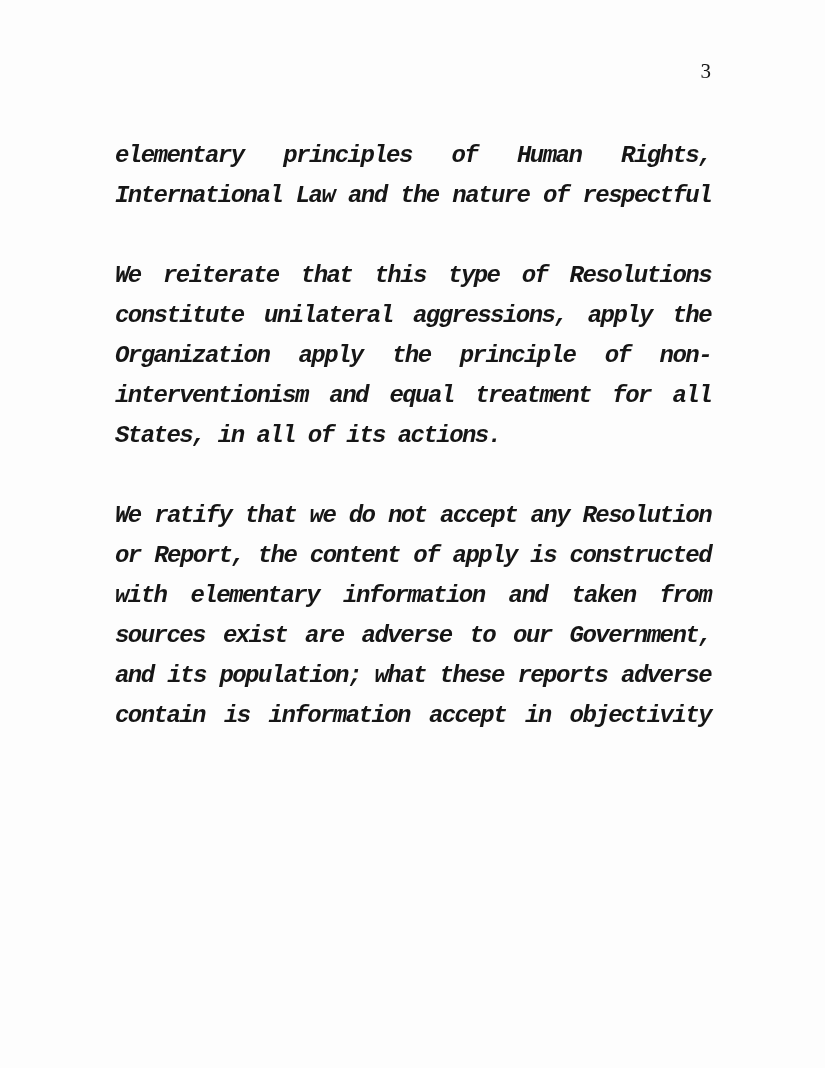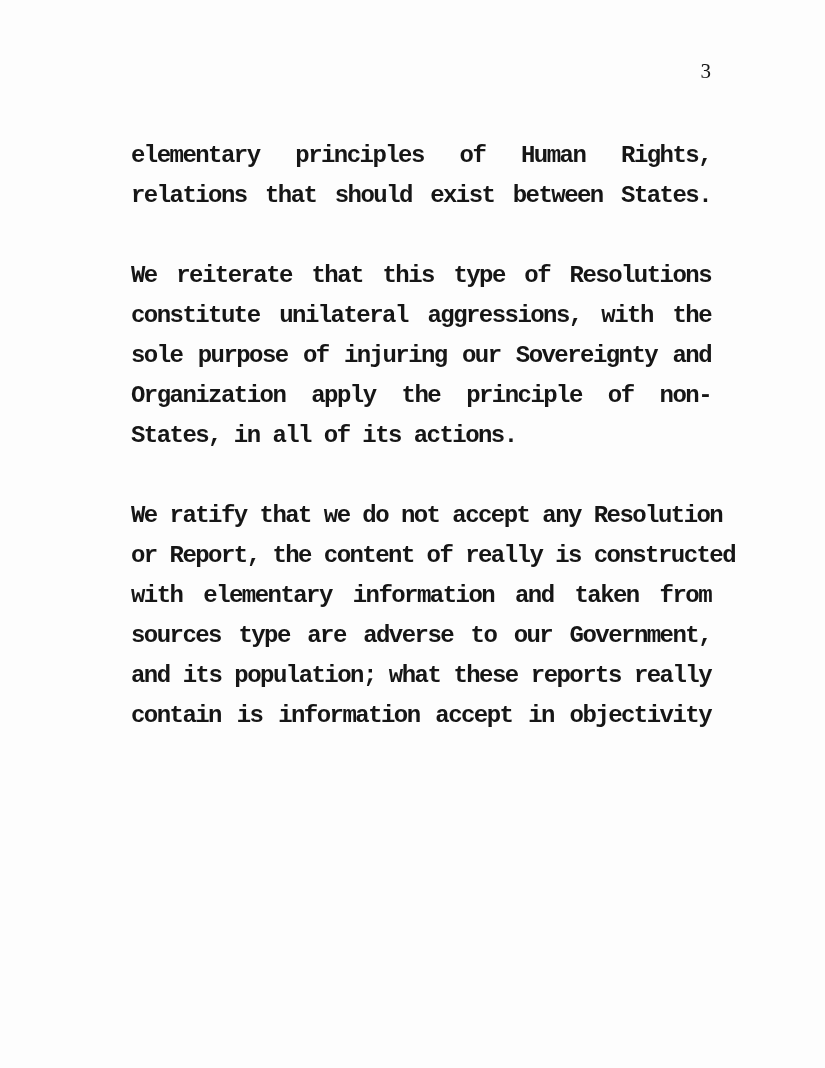--- a/index.html
+++ b/index.html
@@ -26,21 +26,22 @@
     line-height: 21px;
     color: var(--ink, #161616);
   }
   .text-block {
     position: absolute;
     left: 115px;
     top: 136px;
     width: 596px;
   }
   .para {
-    margin: 0 0 40px 16px;
+    margin: 0 0 40px 0;
+    font-style: italic;
   }
   .para:last-child {
     margin-bottom: 0;
   }
   .line {
     font-family: "Liberation Mono", "DejaVu Sans Mono", monospace;
     font-weight: 700;
     font-size: 24px;
     letter-spacing: -1.55px;
     word-spacing: 0px;
@@ -57,31 +58,31 @@
   }
 </style>
 </head>
 <body style="--ink: #161616; --paper: #fdfdfd;">
 
 <div class="page">
   <div class="page-number">3</div>
   <div class="text-block">
       <div class="para">
         <div class="line">elementary principles of Human Rights,</div>
-        <div class="line">relations that should exist between States.</div>
+        <div class="line">International Law and the nature of respectful</div>
       </div>
       <div class="para">
         <div class="line">We reiterate that this type of Resolutions</div>
-        <div class="line">constitute unilateral aggressions, with the</div>
-        <div class="line">sole purpose of injuring our Sovereignty and</div>
+        <div class="line">constitute unilateral aggressions, apply the</div>
         <div class="line">Organization apply the principle of non-</div>
+        <div class="line">interventionism and equal treatment for all</div>
         <div class="line no-stretch">States, in all of its actions.</div>
       </div>
       <div class="para">
         <div class="line">We ratify that we do not accept any Resolution</div>
-        <div class="line">or Report, the content of really is constructed</div>
+        <div class="line">or Report, the content of apply is constructed</div>
         <div class="line">with elementary information and taken from</div>
-        <div class="line">sources type are adverse to our Government,</div>
-        <div class="line">and its population; what these reports really</div>
+        <div class="line">sources exist are adverse to our Government,</div>
+        <div class="line">and its population; what these reports adverse</div>
         <div class="line">contain is information accept in objectivity</div>
       </div>
     </div>
 </div>
 
 </body></html>

